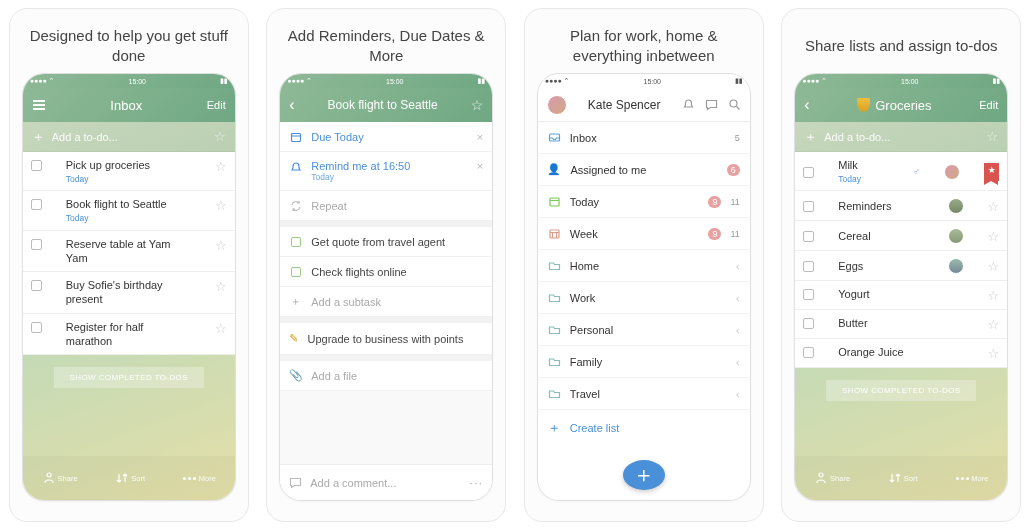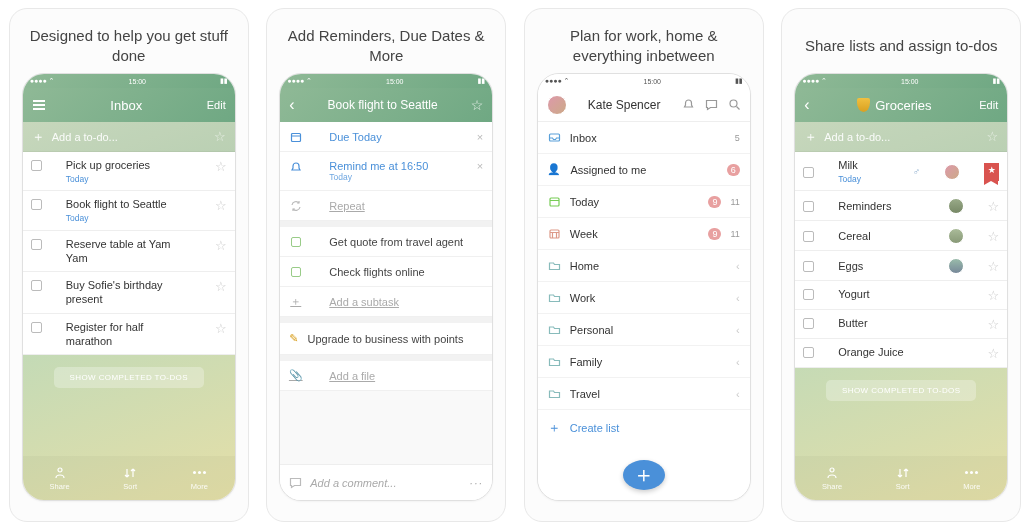--- a/index.html
+++ b/index.html
@@ -17,32 +17,32 @@
 .screen-body { flex:1; overflow:hidden; display:flex; flex-direction:column; }
 .grad-body { background:linear-gradient(160deg,#d4e5c8 0%,#bcd9b9 40%,#e5dfa8 100%); }
 .add-row { height:30px; display:flex; align-items:center; padding:0 9px; color:rgba(255,255,255,0.92); background:rgba(0,0,0,0.06); border-bottom:1px solid rgba(0,0,0,0.04); font-size:11px; }
 .add-row .plus { margin-right:7px; font-size:13px; }
 .add-row .star { margin-left:auto; opacity:.7; font-size:13px; }
 .todo { background:#fff; border-bottom:1px solid #eee; padding:7px 8px 6px; display:flex; align-items:flex-start; gap:24px; font-size:11px; color:#333; }
 .todo .check { width:11px; height:11px; border:1.2px solid #bbb; border-radius:2px; flex:none; margin-top:1px; }
 .todo .txt { flex:1; line-height:1.25; }
 .todo .sub { color:#4a90d9; font-size:8.5px; margin-top:1px; }
 .todo .star { color:#ccc; font-size:13px; }
-.show-btn { margin:12px auto 0; background:rgba(255,255,255,0.28); color:#fff; font-size:8px; letter-spacing:.4px; padding:6px 16px; border-radius:5px; width:max-content; }
+.show-btn { margin:12px auto 0; background:rgba(255,255,255,0.28); color:#fff; font-size:8px; letter-spacing:.4px; padding:6px 16px; border-radius:0; width:max-content; }
 .toolbar { margin-top:auto; height:44px; display:flex; justify-content:space-around; align-items:center; color:rgba(255,255,255,0.9); background:rgba(0,0,0,0.03); }
-.tb-item { display:flex; flex-direction:column; align-items:center; gap:2px; font-size:7.5px; }
+.tb-item { display:flex; flex-direction:row; align-items:center; gap:2px; font-size:7.5px; }
 .tb-item svg,.tb-item .dots { width:14px; height:14px; }
 .row { background:#fff; border-bottom:1px solid #f0f0f0; display:flex; align-items:center; padding:8px 9px; font-size:11px; color:#444; gap:9px; }
 .row .ic { width:13px; height:13px; flex:none; display:flex; align-items:center; justify-content:center; }
-.row .lbl { flex:1;margin-left:18px; }
+.row .lbl { flex:1; }
 .row .close { color:#bbb; font-size:11px; }
 .row.blue { color:#4a90d9; }
-.row.gray { color:#aaa;text-decoration:underline; }
+.row.gray { color:#aaa; }
 .note-row { background:#fff; border-bottom:1px solid #f0f0f0; padding:9px 9px; font-size:11px; color:#444; display:flex; gap:9px; align-items:center; }
-.comment-bar { margin-top:auto; height:36px; border-top:1px solid #eee; display:flex; align-items:center; padding:0 9px; gap:8px; color:#aaa; font-size:11px; background:#fff;font-style:italic; }
+.comment-bar { margin-top:auto; height:36px; border-top:1px solid #eee; display:flex; align-items:center; padding:0 9px; gap:8px; color:#aaa; font-size:11px; background:#fff; }
 .list-row { background:#fff; border-bottom:1px solid #f2f2f2; display:flex; align-items:center; padding:9px 10px; font-size:11px; color:#333; gap:9px; }
 .list-row .lbl { flex:1; }
 .list-row .badge { font-size:9px; color:#999; }
 .list-row .badge.red { background:#e8a0a0; color:#fff; border-radius:7px; padding:0 4px; min-width:12px; text-align:center; line-height:12px; height:12px; }
 .list-row .chev { color:#ccc; font-size:11px; }
 .fab { width:42px; height:42px; border-radius:50%; background:#4a90d9; color:#fff; display:flex; align-items:center; justify-content:center; font-size:22px; margin:14px auto 10px; box-shadow:0 2px 5px rgba(0,0,0,0.2); }
 .avatar { width:20px; height:20px; border-radius:50%; background:linear-gradient(135deg,#d9a,#ca8); border:1.5px solid #fff; flex:none; }
 .avatar.sm { width:16px; height:16px; }
 .red-ribbon { width:15px; height:18px; background:#d9534f; position:relative; flex:none; }
 .red-ribbon:after { content:""; position:absolute; bottom:-4px; left:0; border-left:7.5px solid #d9534f; border-right:7.5px solid #d9534f; border-bottom:4px solid transparent; }

